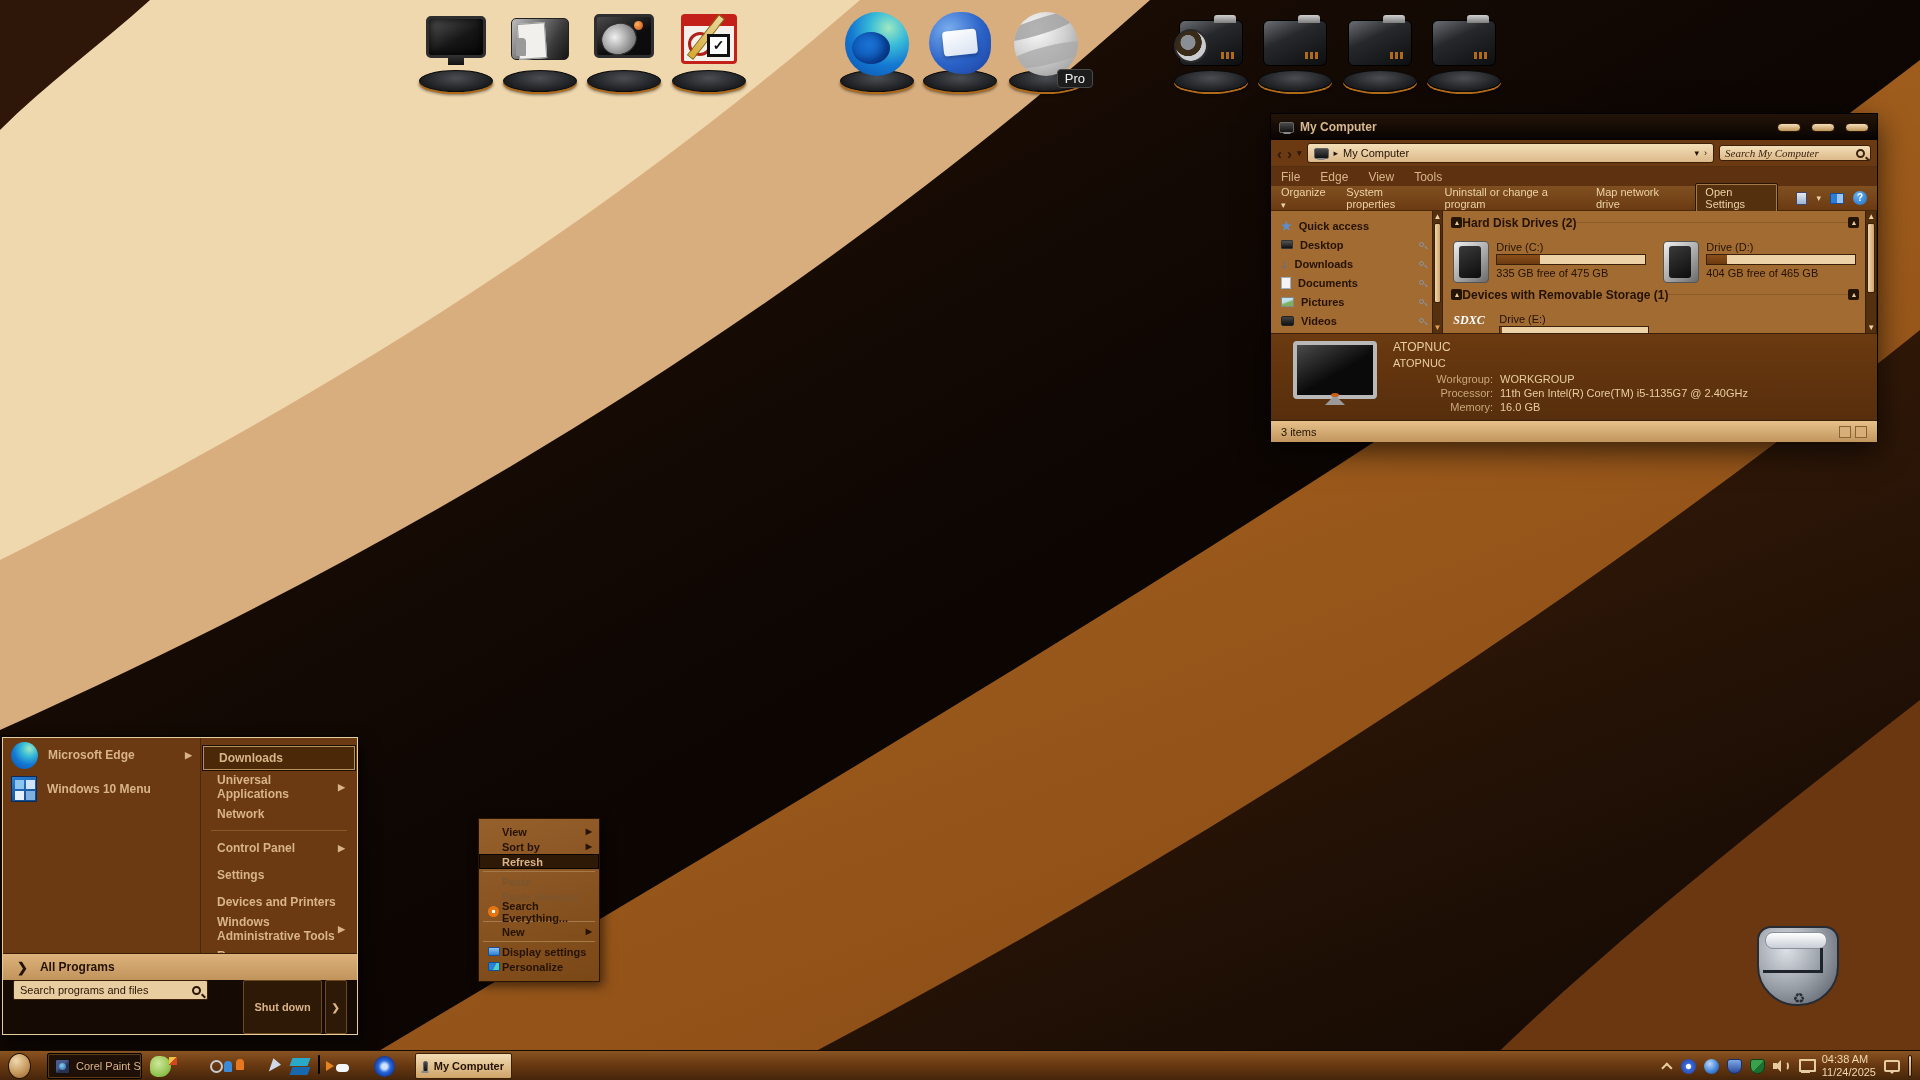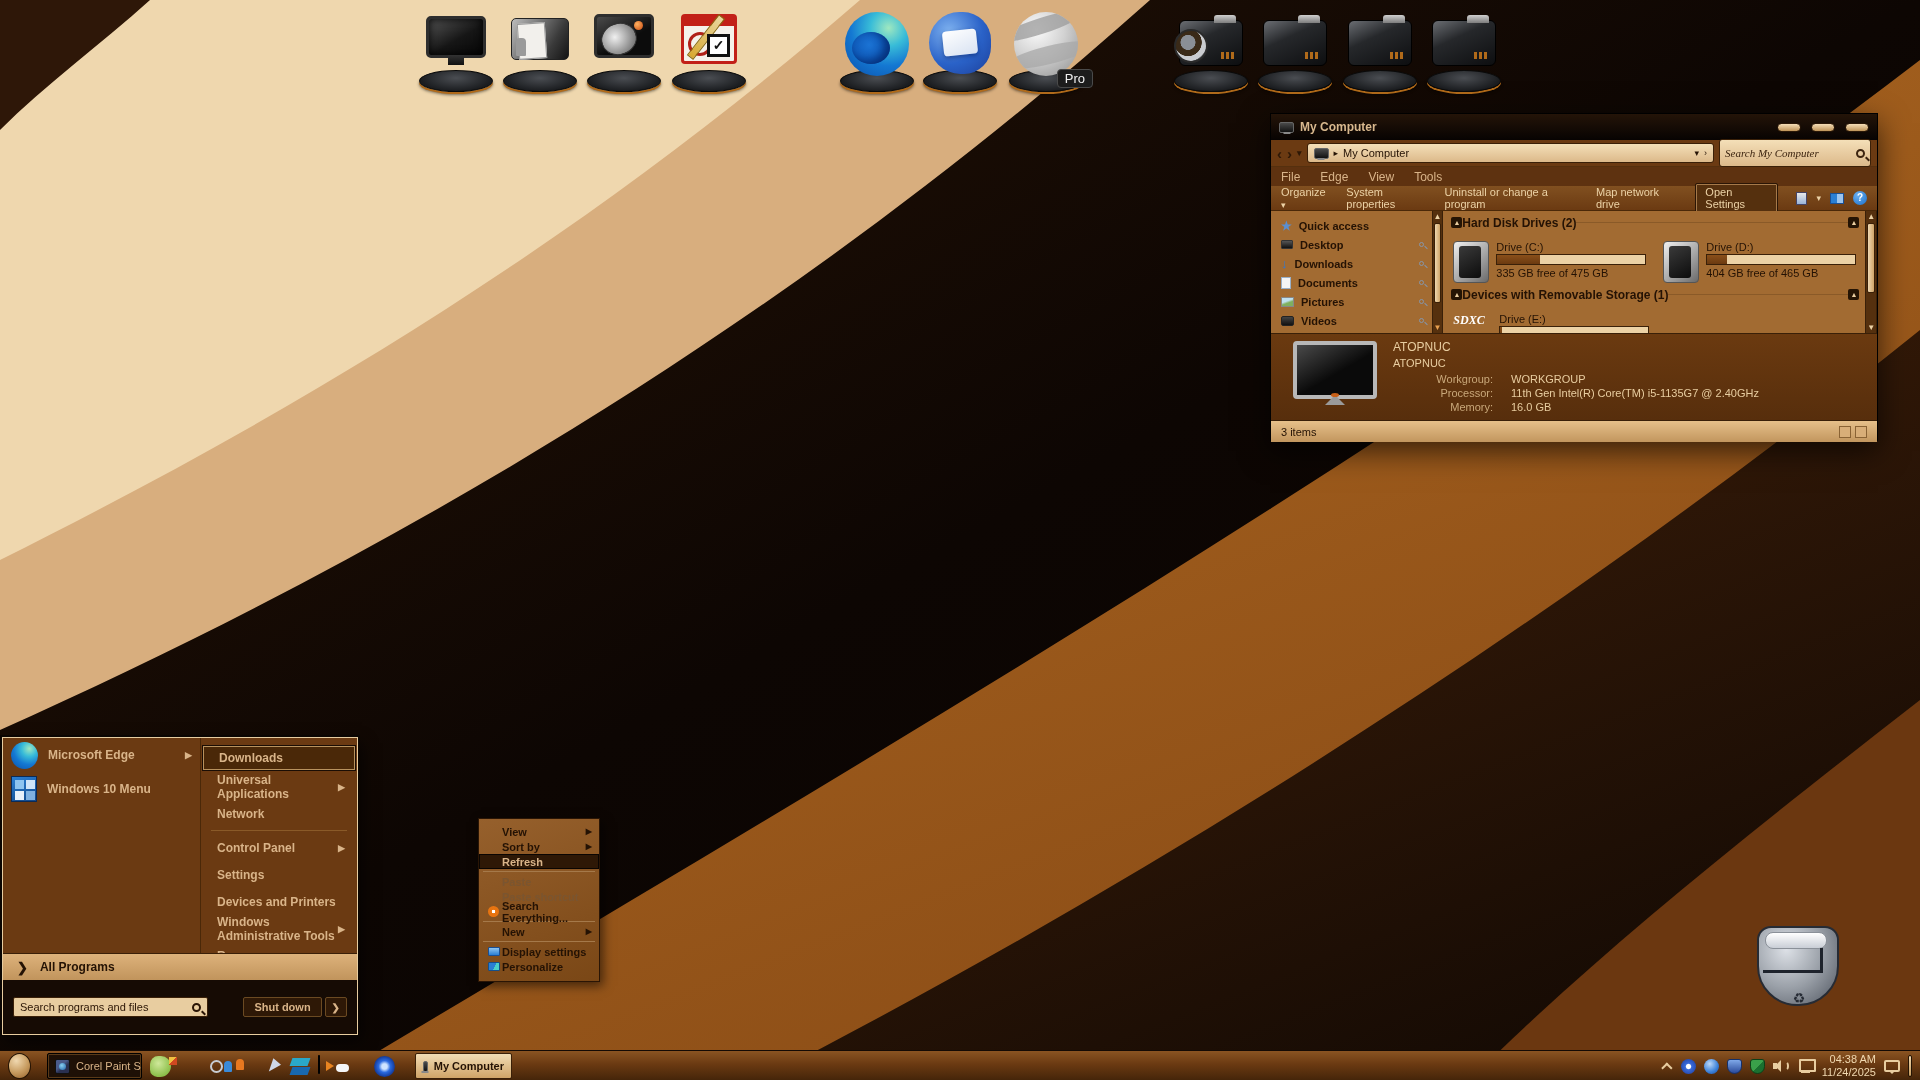--- a/index.html
+++ b/index.html
@@ -90,21 +90,21 @@
     border:1px solid #2a1808;margin-left:4px;cursor:pointer;}
   .mini-mon{display:inline-block;width:15px;height:11px;background:linear-gradient(#4a4a4a,#111);
     border:1px solid #666;border-radius:2px;position:relative;}
   .mini-mon::after{content:'';position:absolute;left:50%;top:100%;transform:translateX(-50%);width:7px;height:2px;background:#888;}
   .addrbar{position:absolute;left:0;top:26px;right:0;height:27px;background:#6b3a12;display:flex;
     align-items:center;padding:0 6px;gap:5px;border-bottom:1px solid #55300e;}
   .navbtn{color:#2e1806;font-size:15px;font-weight:bold;line-height:1;cursor:pointer;}
   .crumbbox{flex:1;height:20px;background:linear-gradient(#f4dfb8,#dcb98a);border:1px solid #3a2008;
     border-radius:3px;display:flex;align-items:center;padding:0 6px;gap:5px;color:var(--txt-dark);cursor:pointer;}
   .crumbbox .spacer{flex:1;}
-  .searchbox{width:152px;height:28px;background:linear-gradient(#f4dfb8,#dcb98a);border:1px solid #3a2008;
+  .searchbox{width:152px;height:16px;background:linear-gradient(#f4dfb8,#dcb98a);border:1px solid #3a2008;
     border-radius:3px;display:flex;align-items:center;padding:0 5px;}
   .searchbox input{flex:1;border:0;background:transparent;font-style:italic;font-size:11px;color:#3c2410;
     font-family:"Liberation Serif",serif;outline:none;width:70px;}
   .searchbox input::placeholder{color:#3c2410;}
   .mag{position:relative;width:9px;height:9px;border:2px solid #3c2410;border-radius:50%;flex:none;}
   .mag::after{content:'';position:absolute;left:7px;top:7px;width:5px;height:2px;background:#3c2410;transform:rotate(45deg);}
   .menubar{position:absolute;left:0;top:53px;right:0;height:19px;background:#5e3210;display:flex;
     align-items:center;gap:20px;padding:0 10px;color:var(--menu-txt);font-size:12px;}
   .menubar span{cursor:pointer;}
   .toolbar{position:absolute;left:0;top:72px;right:0;height:25px;background:linear-gradient(#815020,#6b3a12);
@@ -159,21 +159,21 @@
   .det-mon{position:absolute;left:22px;top:7px;width:84px;height:58px;background:linear-gradient(150deg,#4a4a4a,#0a0a0a 55%);
     border:4px solid #b8b8b8;border-radius:4px;}
   .det-mon::before{content:'';position:absolute;left:50%;top:100%;transform:translateX(-50%);
     border-left:10px solid transparent;border-right:10px solid transparent;border-bottom:10px solid #9a9a9a;}
   .det-mon::after{content:'';position:absolute;left:50%;bottom:-2px;transform:translateX(-50%);width:8px;height:4px;
     border-radius:50%;background:#c86018;}
   .det-text{position:absolute;left:122px;top:6px;right:8px;font-size:11px;}
   .det-name{font-size:12px;margin-bottom:3px;}
   .det-sub{margin-bottom:4px;}
   .det-row{display:flex;margin-bottom:2px;}
-  .det-row .lbl{width:100px;text-align:right;color:#c9a87a;margin-right:18px;}
+  .det-row .lbl{width:100px;text-align:right;color:#c9a87a;margin-right:7px;}
   .statusbar{position:absolute;left:0;top:306px;right:0;height:22px;background:linear-gradient(#e6c08a,#c2965e);
     display:flex;align-items:center;padding:0 10px;color:var(--txt-dark);border-top:1px solid #3a2008;}
   .statusbar .sright{margin-left:auto;display:flex;gap:4px;}
   .statusbar .sq{width:12px;height:12px;border:1px solid #8a6334;background:#d8ae78;}
 
   
   #startmenu{left:2px;top:737px;width:356px;height:298px;background:#6b3a12;border:1px solid #e8cda0;
     outline:2px solid #0a0502;box-shadow:4px 6px 14px rgba(0,0,0,.6);}
   .sm-left{position:absolute;left:0;top:0;width:198px;bottom:54px;border-right:1px solid #4a2808;}
   .sm-app{display:flex;align-items:center;gap:10px;height:34px;padding:0 8px;cursor:pointer;color:var(--menu-txt);
@@ -189,21 +189,21 @@
     font-weight:bold;font-size:12px;cursor:pointer;}
   .sm-item .arr{margin-left:auto;font-size:9px;}
   .sm-item.hl{background:#4a2808;box-shadow:inset 0 0 0 1px #b8925e,0 0 0 1px #1a0d04;height:24px;margin:0 2px 3px;}
   .sm-sep{height:1px;background:#55300e;border-bottom:1px solid #8a5a28;margin:3px 10px;}
   .sm-leftsep{position:absolute;left:14px;right:14px;bottom:6px;height:1px;background:#8a5a28;}
   .sm-allprog{position:absolute;left:0;right:0;bottom:54px;height:27px;background:linear-gradient(#ddb27b,#c1945c);
     display:flex;align-items:center;gap:12px;padding:0 14px;color:var(--txt-dark);font-weight:bold;font-size:12px;
     cursor:pointer;border-top:1px solid #3a2008;}
   .sm-allprog .chv{font-size:13px;font-weight:bold;}
   .sm-bottom{position:absolute;left:0;right:0;bottom:0;height:54px;background:#160b04;display:flex;
-    align-items:center;padding:0 10px;gap:24px;}
+    padding:0 10px;gap:24px;}
   .sm-search{width:195px;height:20px;background:#e8cda0;border:1px solid #3a2008;display:flex;align-items:center;
     padding:0 6px;border-radius:2px;}
   .sm-search input{flex:1;border:0;background:transparent;outline:none;font-size:11px;color:#2a1505;width:60px;}
   .sm-search input::placeholder{color:#2a1505;}
   .sm-search .mag{border-color:#2a1505;}
   .sm-search .mag::after{background:#2a1505;}
   .sm-shut{margin-left:auto;display:flex;gap:3px;}
   .sm-shutbtn{background:#2e1806;border:1px solid #6b4a22;color:var(--menu-txt);font-weight:bold;font-size:11px;
     padding:3px 10px;border-radius:2px;cursor:pointer;}
   .sm-shutarr{background:#2e1806;border:1px solid #6b4a22;color:var(--menu-txt);font-weight:bold;font-size:10px;
@@ -276,21 +276,21 @@
   .tr-shield{border-radius:3px 3px 50% 50%;background:linear-gradient(#7fa8e8,#2a4a9a);border:1px solid #14306a;}
   .tr-def{border-radius:3px 3px 50% 50%;background:linear-gradient(135deg,#3aa04a 50%,#1a7030 50%);border:1px solid #0c4018;}
   .tr-spk{position:relative;width:16px;height:16px;cursor:pointer;}
   .tr-spk::before{content:'';position:absolute;left:0;top:5px;width:4px;height:6px;background:#e8cda0;}
   .tr-spk::after{content:'';position:absolute;left:2px;top:2px;border-top:6px solid transparent;border-bottom:6px solid transparent;border-right:6px solid #e8cda0;}
   .tr-spk i{position:absolute;left:9px;top:3px;width:7px;height:10px;border:2px solid transparent;
     border-right-color:#e8cda0;border-radius:50%;}
   .tr-net{position:relative;width:17px;height:14px;cursor:pointer;}
   .tr-net::before{content:'';position:absolute;left:2px;top:0;width:13px;height:9px;border:2px solid #e8cda0;border-radius:1px;}
   .tr-net::after{content:'';position:absolute;left:4px;bottom:0;width:9px;height:2px;background:#e8cda0;}
-  .clock{color:#f0d8b0;font-size:11px;text-align:right;line-height:13px;cursor:default;}
+  .clock{color:#f0d8b0;font-size:11px;text-align:left;line-height:13px;cursor:default;}
   .tr-note{position:relative;width:16px;height:12px;border:2px solid #e8cda0;border-radius:2px;cursor:pointer;}
   .tr-note::after{content:'';position:absolute;left:2px;top:100%;border-left:4px solid transparent;border-right:4px solid transparent;border-top:4px solid #e8cda0;}
   .showdesk{width:4px;height:22px;background:linear-gradient(#f0d8b0,#c69a5e);border:1px solid #241404;border-radius:2px;cursor:pointer;}
   .glyph-arr{font-size:9px;}
 </style>
 </head>
 <body>
 
 <div id="screen">
 

